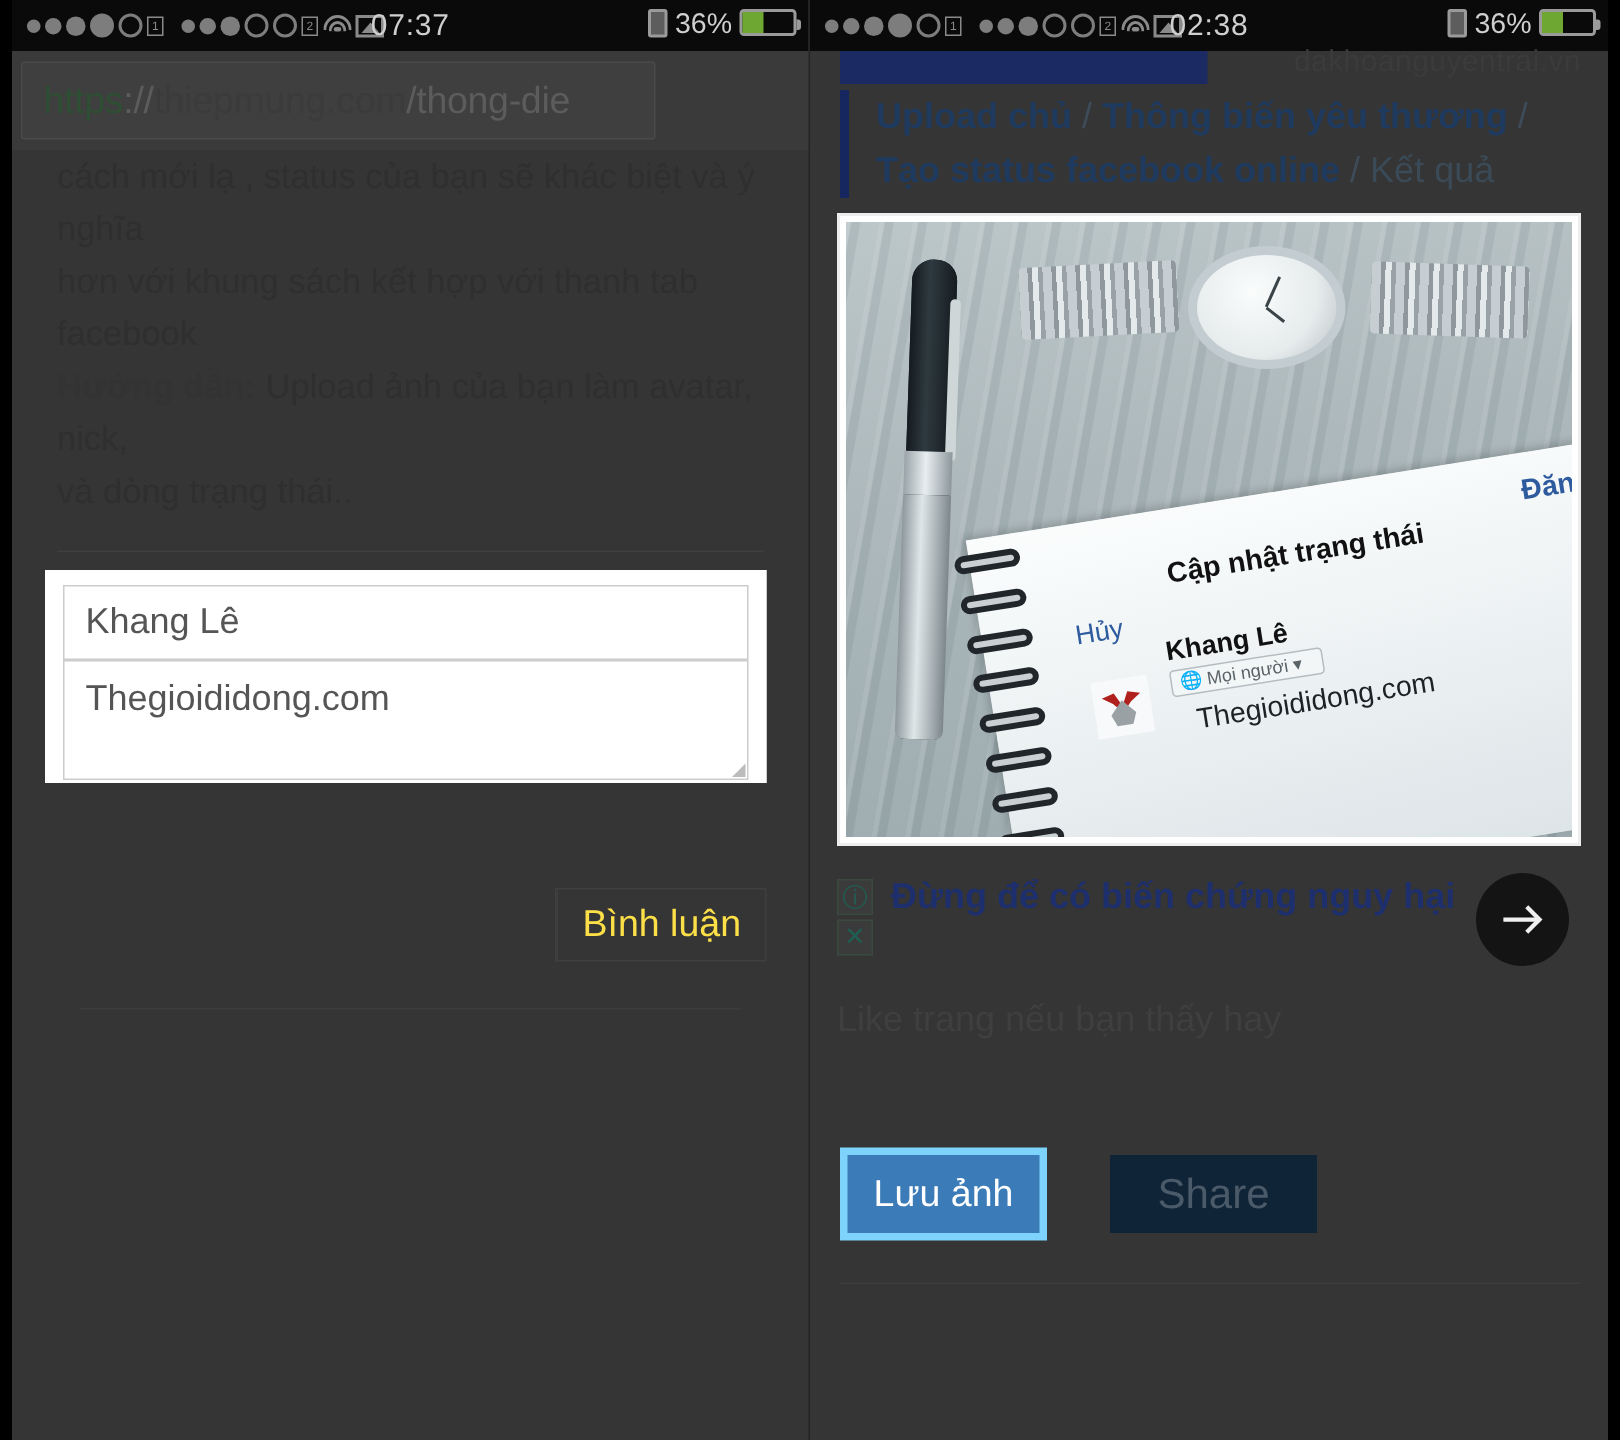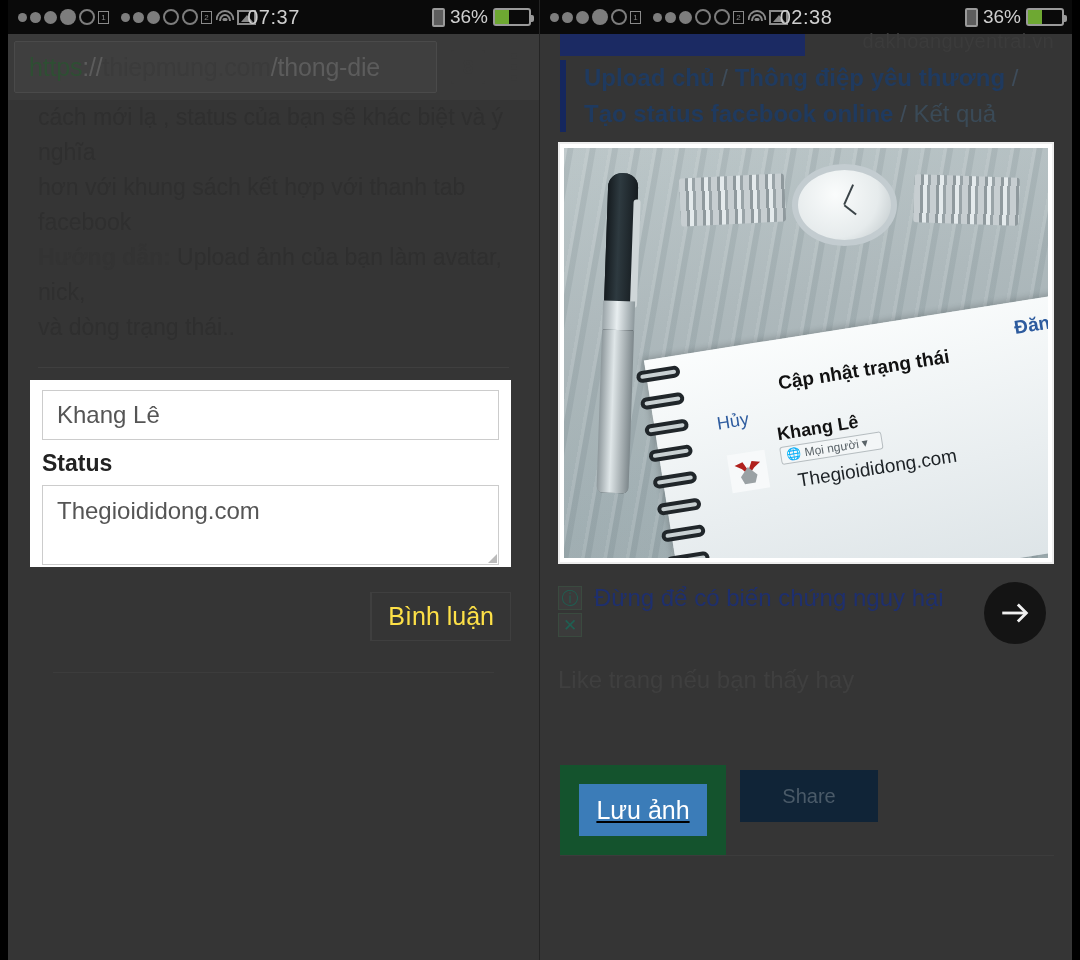--- a/index.html
+++ b/index.html
@@ -19,21 +19,21 @@
   .panel.left  { left: 0;   border-left: 8px solid #000; border-right: 1px solid #242424; }
   .panel.right { left: 540px; border-right: 8px solid #000; }
 
   
   .statusbar {
     position: relative; height: 34px; background: #0a0a0a;
     display: flex; align-items: center; color: #bdbdbd; font-size: 19px;
   }
   .sb-left  { display: flex; align-items: center; gap: 3px; padding-left: 10px; }
   .sb-clock { position: absolute; left: 0; right: 0; text-align: center; font-size: 20px; color: #cfcfcf; letter-spacing: .5px; }
-  .sb-right { margin-left: auto; display: flex; align-items: center; gap: 5px; padding-right: 8px; position: relative; z-index: 2; }
+  .sb-right { margin-left: auto; display: flex; align-items: flex-start; gap: 5px; padding-right: 8px; position: relative; z-index: 2; }
 
   .dot { width: 9px; height: 9px; border-radius: 50%; background: #7d7d7d; display:inline-block;}
   .dot.d2 { width: 11px; height: 11px; }
   .dot.d3 { width: 13px; height: 13px; }
   .dot.d4 { width: 16px; height: 16px; }
   .ring { width: 16px; height: 16px; border-radius: 50%; border: 2px solid #7d7d7d; display:inline-block;}
   .simbox { width: 11px; height: 13px; border: 1.5px solid #8a8a8a; font-size: 8px; color:#8a8a8a; text-align:center; line-height:11px; display:inline-block;}
   .gap { width: 6px; display:inline-block;}
   .wifi { position: relative; width: 19px; height: 15px; display:inline-block; }
   .wifi i { position:absolute; left:50%; transform:translateX(-50%); border:2px solid #8a8a8a; border-bottom:none; border-radius:50% 50% 0 0/100% 100% 0 0; }
@@ -67,21 +67,21 @@
   
   .lcontent { position:relative; padding: 0 30px; color:#2b2b2b; }
   .ptext { font-size: 23px; line-height: 35px; color:#2f2f2f; }
   .ptext b { font-weight: bold; color:#333; }
   .hr { height:1px; background:#3f3f3f; margin: 22px 0 18px 0; }
 
   .avatar-row { display:flex; align-items:flex-start; gap: 55px; }
   .avatar { width: 80px; height: 84px; border:1px solid #444; background:#3a3a3a; padding:5px; }
   .avatar .logo { width:100%; height:100%; position:relative; background:#3c3c3c; overflow:hidden;}
   .btn-dark {
-    background:#102437; color:#4a5a68; font-size:20px; display:flex;align-items:center;justify-content:center;
+    background:#102437; color:#4a5a68; font-size:28px; display:flex;align-items:center;justify-content:center;
   }
   .btn-suaanh { width: 150px; height: 70px; }
 
   .lbl { font-weight:bold; font-size:23px; color:#2e2e2e; margin-top: 16px;}
 
   
   .form-card {
     position:absolute; left: 22px; right: 28px; top: 380px;
     background:#fff; border:2px solid #fff; padding: 8px 10px 0 10px;
   }
@@ -166,29 +166,29 @@
   .nb-name  { position:absolute; left:27%; top:33%; font-size:18px; font-weight:bold; color:#111; }
   .nb-pill  { position:absolute; left:27%; top:42%; border:1px solid #b6bdc0; border-radius:3px;
               padding:1px 14px 1px 5px; font-size:12px; color:#5a6368; background:#f3f6f7;}
   .nb-status{ position:absolute; left:30%; top:52%; font-size:19px; color:#1d2226; }
   .nb-av { position:absolute; left:15%; top:42%; width:38px; height:38px; background:#f7f9fa; }
 
   .ad-row { position:relative; margin: 22px 18px 0 18px; height: 64px; }
   .ad-ic { width:24px;height:24px; border:1px solid #3a4a3f; color:#1f5f52; font-size:17px;
            display:flex;align-items:center;justify-content:center; background:#3b3b3b;}
   .ad-i2 { margin-top:3px; }
-  .ad-txt { position:absolute; left:36px; top:-2px; font-size:24px; font-weight:normal; color:#1e2f6e; }
+  .ad-txt { position:absolute; left:36px; top:-2px; font-size:24px; font-weight:bold; color:#1e2f6e; }
   .arrowbtn { position:absolute; right:8px; top:-4px; width:62px;height:62px;border-radius:50%;
               background:#141414; display:flex;align-items:center;justify-content:center;}
   .arrowbtn svg { width:34px;height:34px; }
 
   .like-page { margin: 16px 18px 0 18px; font-size:24px; color:#3f3f3f; }
 
   .rbtns { position:absolute; left:0; right:0; top: 765px; height:70px; }
-  .luu-wrap { position:absolute; left:20px; top:0; background:#14532d; padding:19px;text-decoration:underline;}
+  .luu-wrap { position:absolute; left:20px; top:0; background:#7dd3fc; padding:5px;}
   .btn-luu { width:128px; height:52px; }
   .btn-share { position:absolute; left:200px; top:5px; width:138px;height:52px;}
   .btn-taolai{ position:absolute; left:378px; top:5px; width:142px;height:52px;}
   .rbtn-hr { position:absolute; left:20px; right:18px; top: 855px; height:1px; background:#3c3c3c;}
 </style>
 </head>
 <body>
 
 <div class="screen">
 
@@ -262,21 +262,20 @@
           </div>
         </div>
         <div class="btn-dark btn-suaanh">Sửa ảnh</div>
       </div>
 
       <div class="lbl">Nick bạn</div>
     </div>
 
     <div class="form-card">
       <div class="inp">Khang Lê</div>
-      <div class="lbl2">Status</div>
       <div class="inp ta">Thegioididong.com</div>
     </div>
 
 
     <div class="social">
       <div class="cmt-btn">Bình luận</div>
     </div>
     <div class="thin-hr"></div>
   </div>
 
@@ -313,21 +312,21 @@
           </span>
       </div>
     </div>
 
     <div class="r-top">
       <div class="r-faded">dakhoanguyentrai.vn</div>
       <div class="r-blue-bar"></div>
       <div class="crumbs">
         <span>Upload chủ</span>
         <span class="sep">/</span>
-        <span>Thông điệp yêu thương</span>
+        <span>Thông biến yêu thương</span>
         <span class="sep">/</span>
         <span>Tạo status facebook online</span>
         <span class="sep">/</span>
         <span class="last">Kết quả</span>
       </div>
     </div>
 
     <div class="imgframe">
       <div class="photo">
         <div class="wood"></div>

